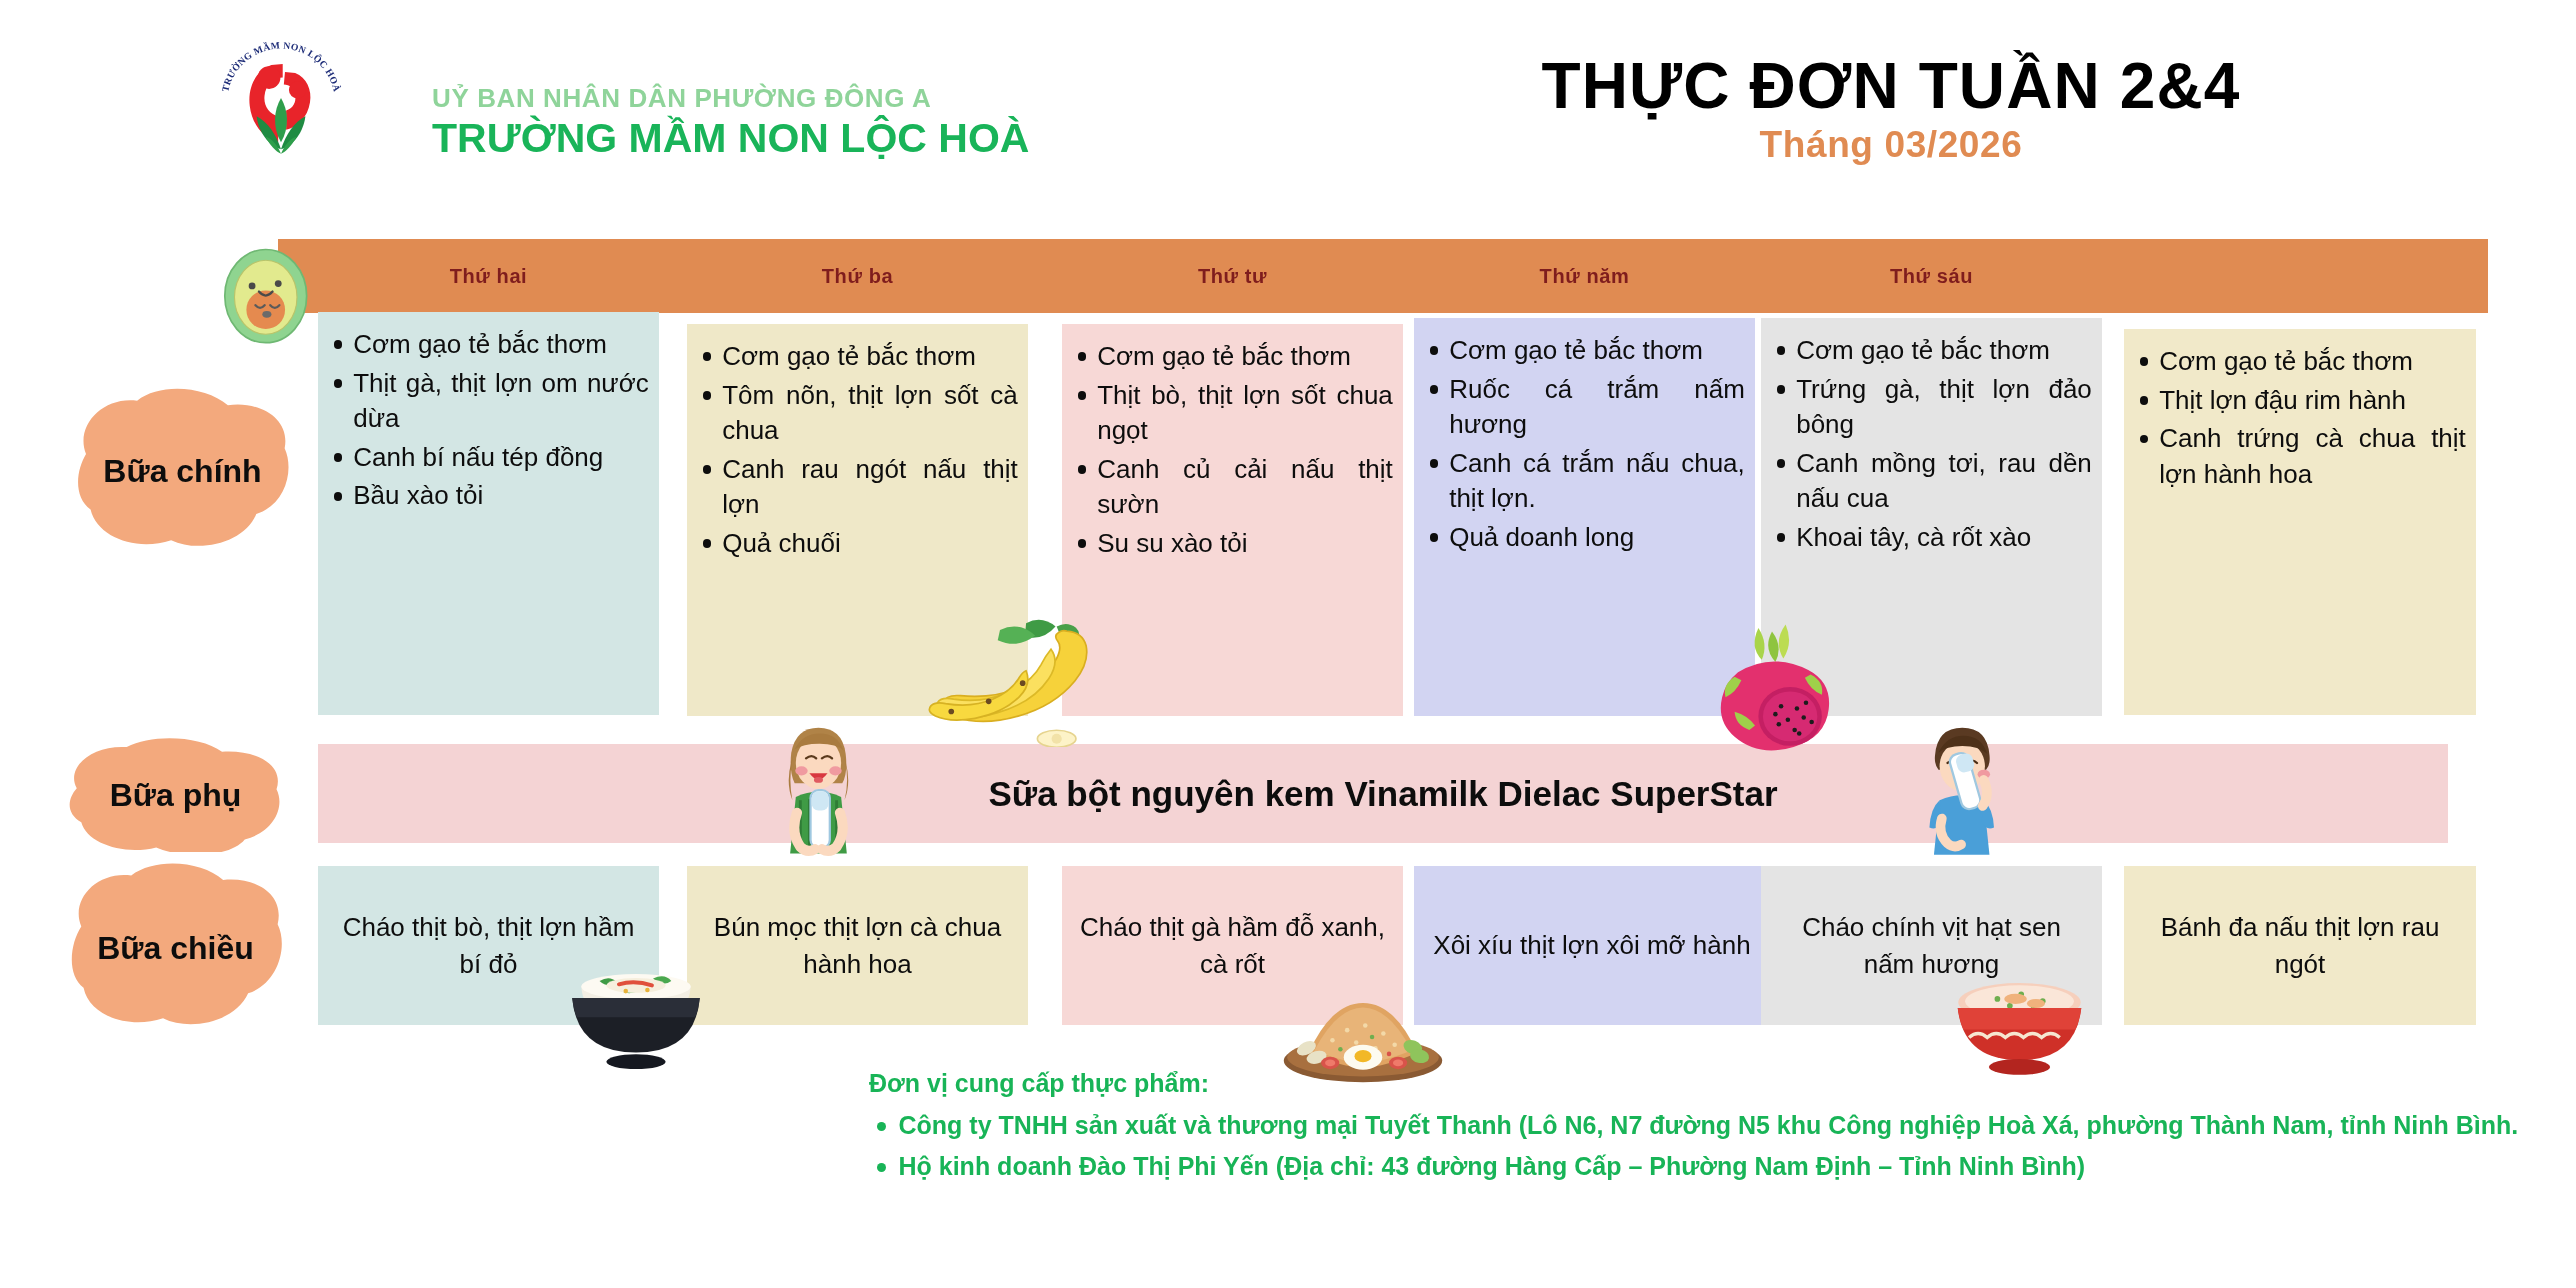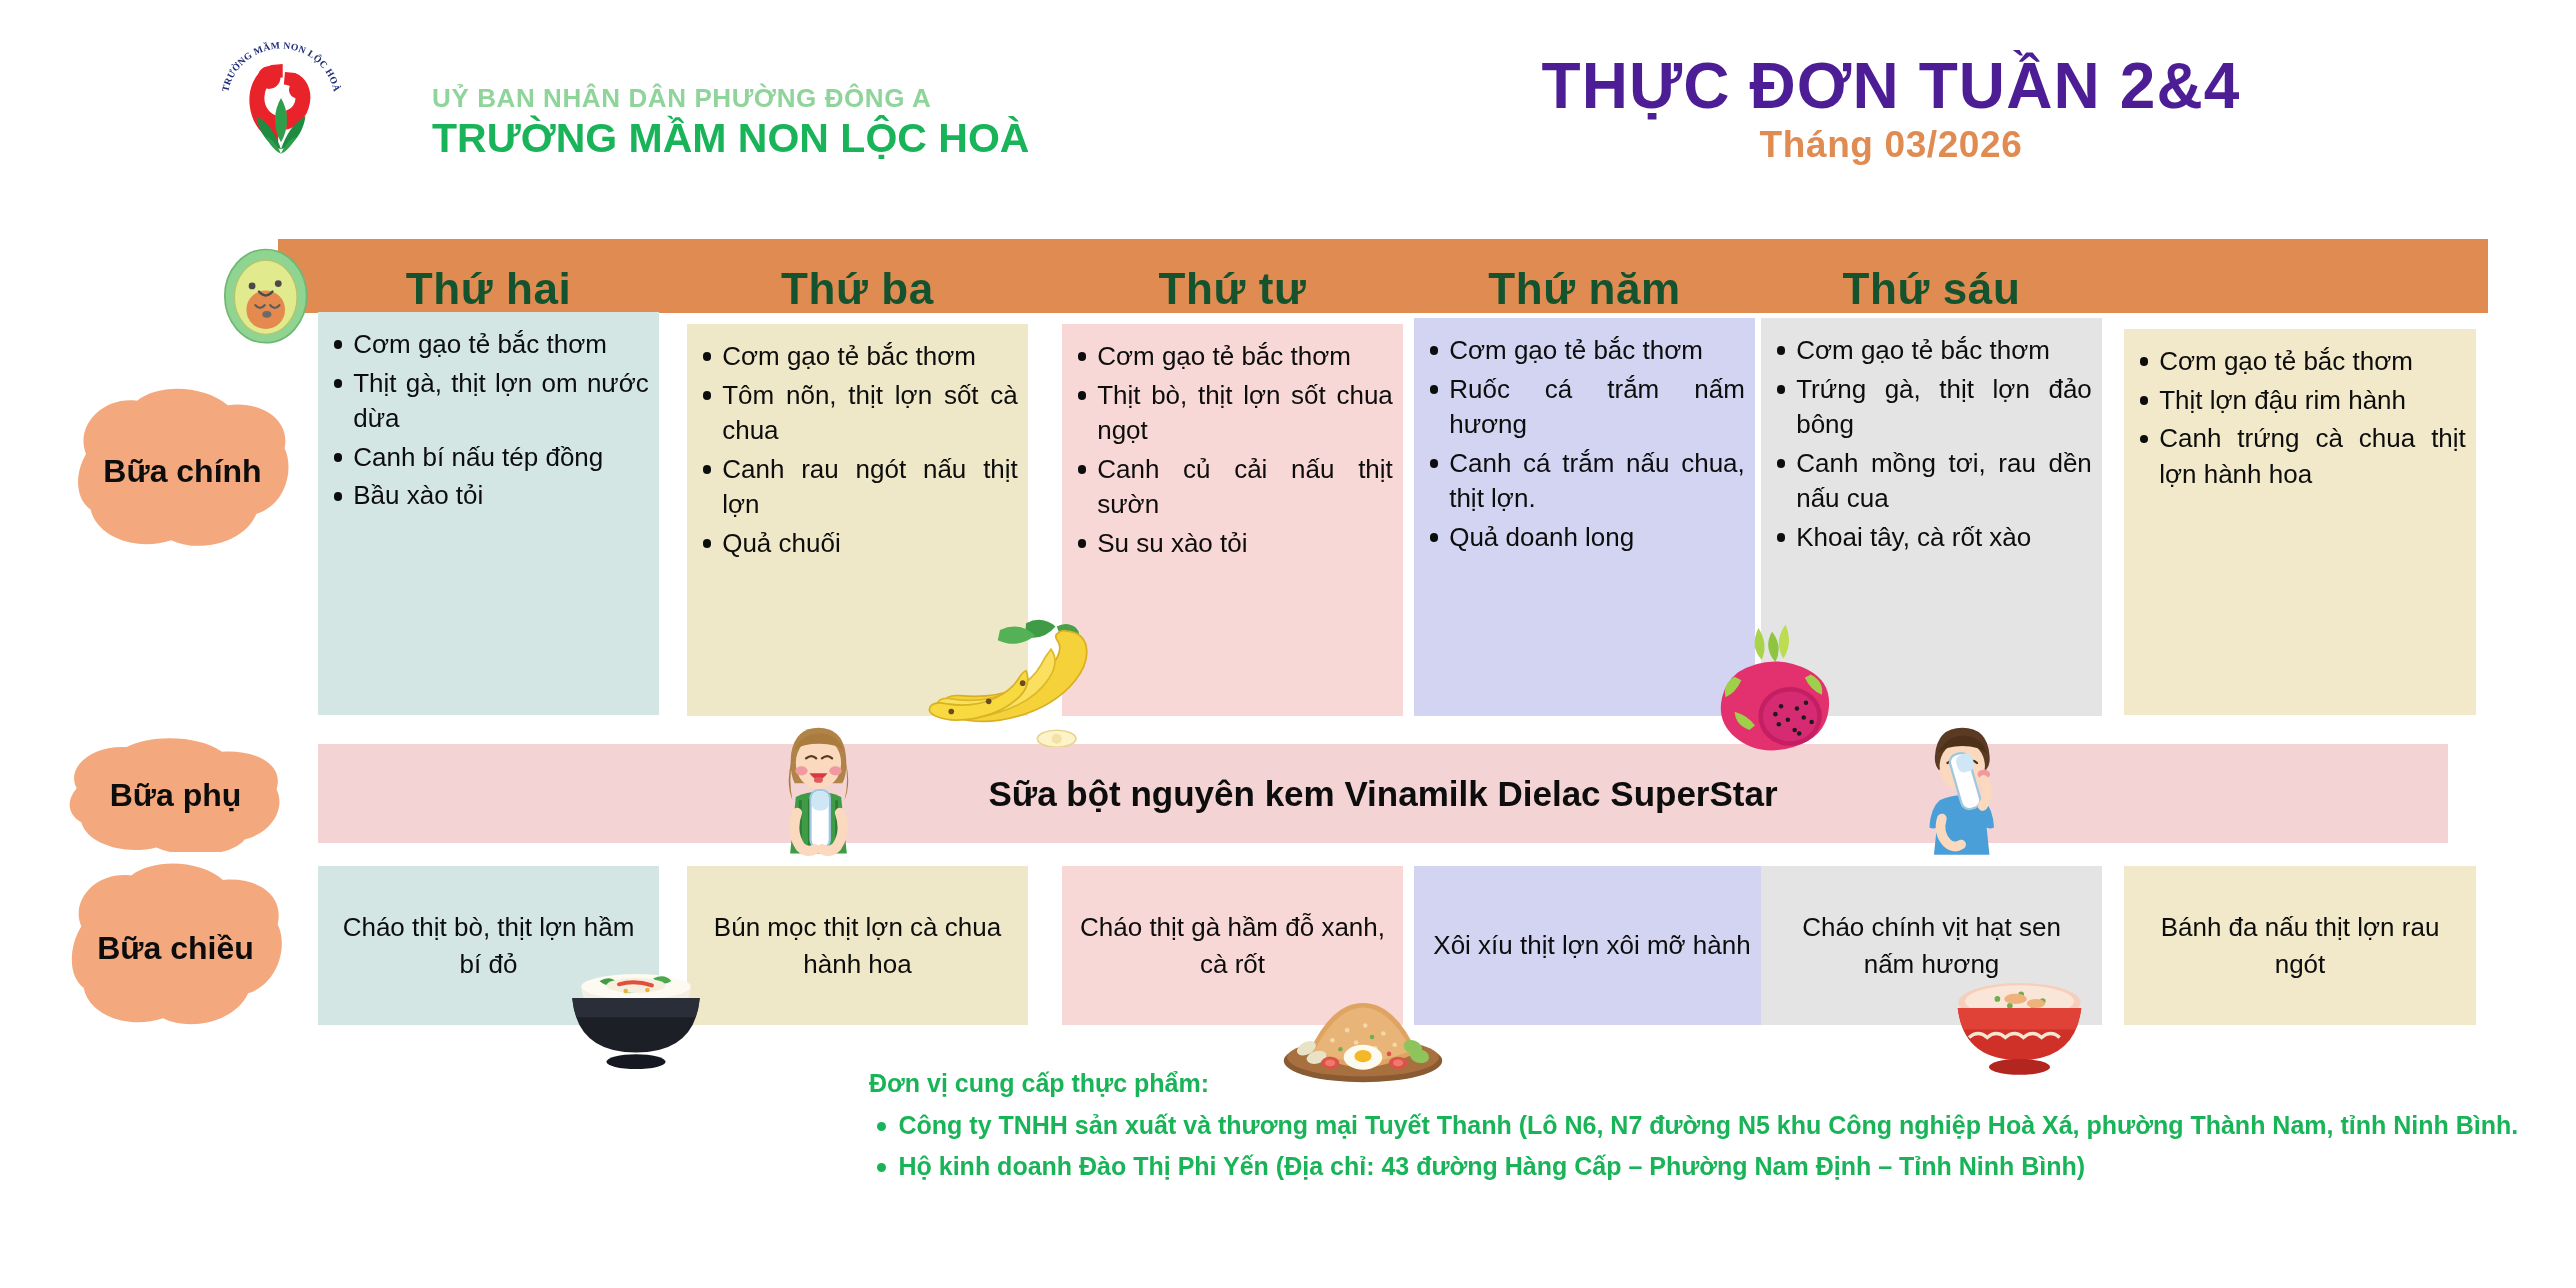--- a/index.html
+++ b/index.html
@@ -19,39 +19,39 @@
     font-size:26px;font-weight:700;color:#8fd49a;letter-spacing:0.6px;
     line-height:1.05;white-space:nowrap;
   }
   .school-name{
     font-size:41px;font-weight:700;color:#19b459;letter-spacing:0px;
     line-height:1.05;white-space:nowrap;margin-top:4.5px;
   }
 
   .title-block{position:absolute;left:1431px;top:54px;width:920px;text-align:center;}
   .menu-title{
-    font-size:64px;font-weight:700;color:#4c1d95;letter-spacing:1.1px;
+    font-size:64px;font-weight:700;color:#000000;letter-spacing:1.1px;
     line-height:1.0;white-space:nowrap;
   }
   .menu-month{
     font-size:37px;font-weight:700;color:#e08b52;letter-spacing:0.6px;
     line-height:1.0;margin-top:8px;white-space:nowrap;
   }
 
   
   .grid{position:absolute;left:0;top:0;width:2576px;height:1288px;}
 
   .dayhead-bar{
     position:absolute;left:278px;top:239px;width:2210px;height:74px;
     background:#e08b52;
   }
   .dayhead{
-    position:absolute;top:252px;height:74px;
+    position:absolute;top:239px;height:74px;
     display:flex;align-items:center;justify-content:center;
-    color:#14532d;font-size:44px;font-weight:600;letter-spacing:0.6px;
+    color:#7f1d1d;font-size:20px;font-weight:600;letter-spacing:0.6px;
   }
 
   .cell{
     position:absolute;box-sizing:border-box;
   }
   .cell-main{
     padding:14.8px 10.2px 11.4px 10.2px;
   }
   .mlist{margin:0;padding:0;list-style:none;}
   .mlist li{

